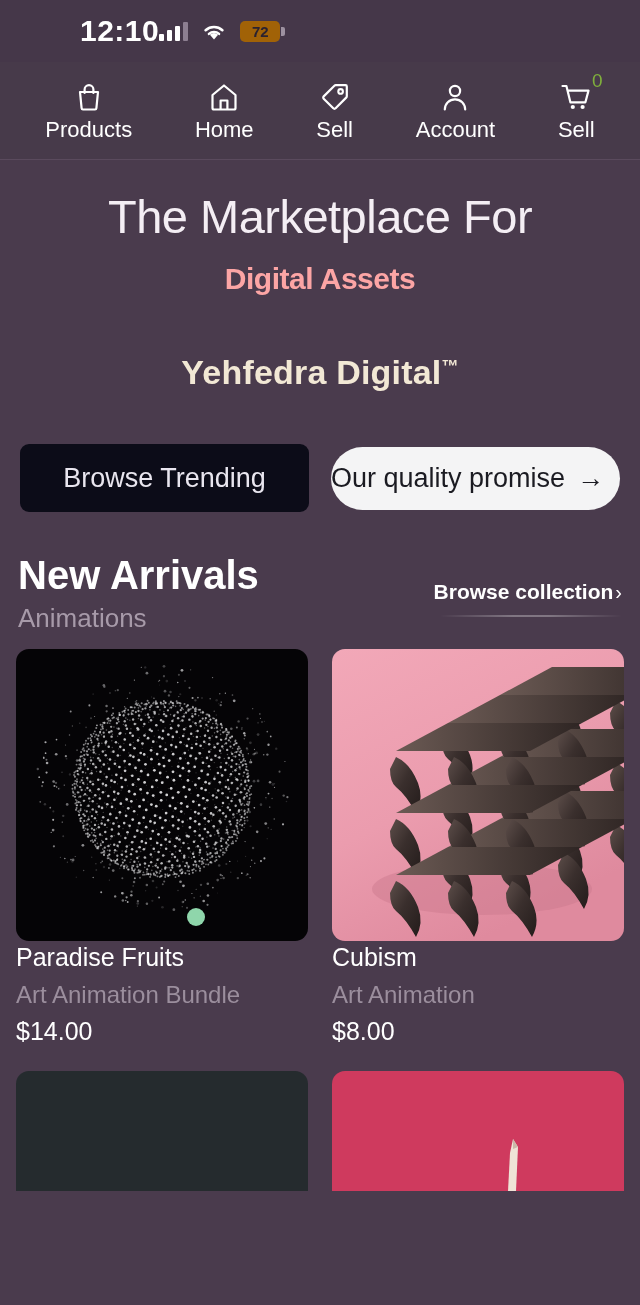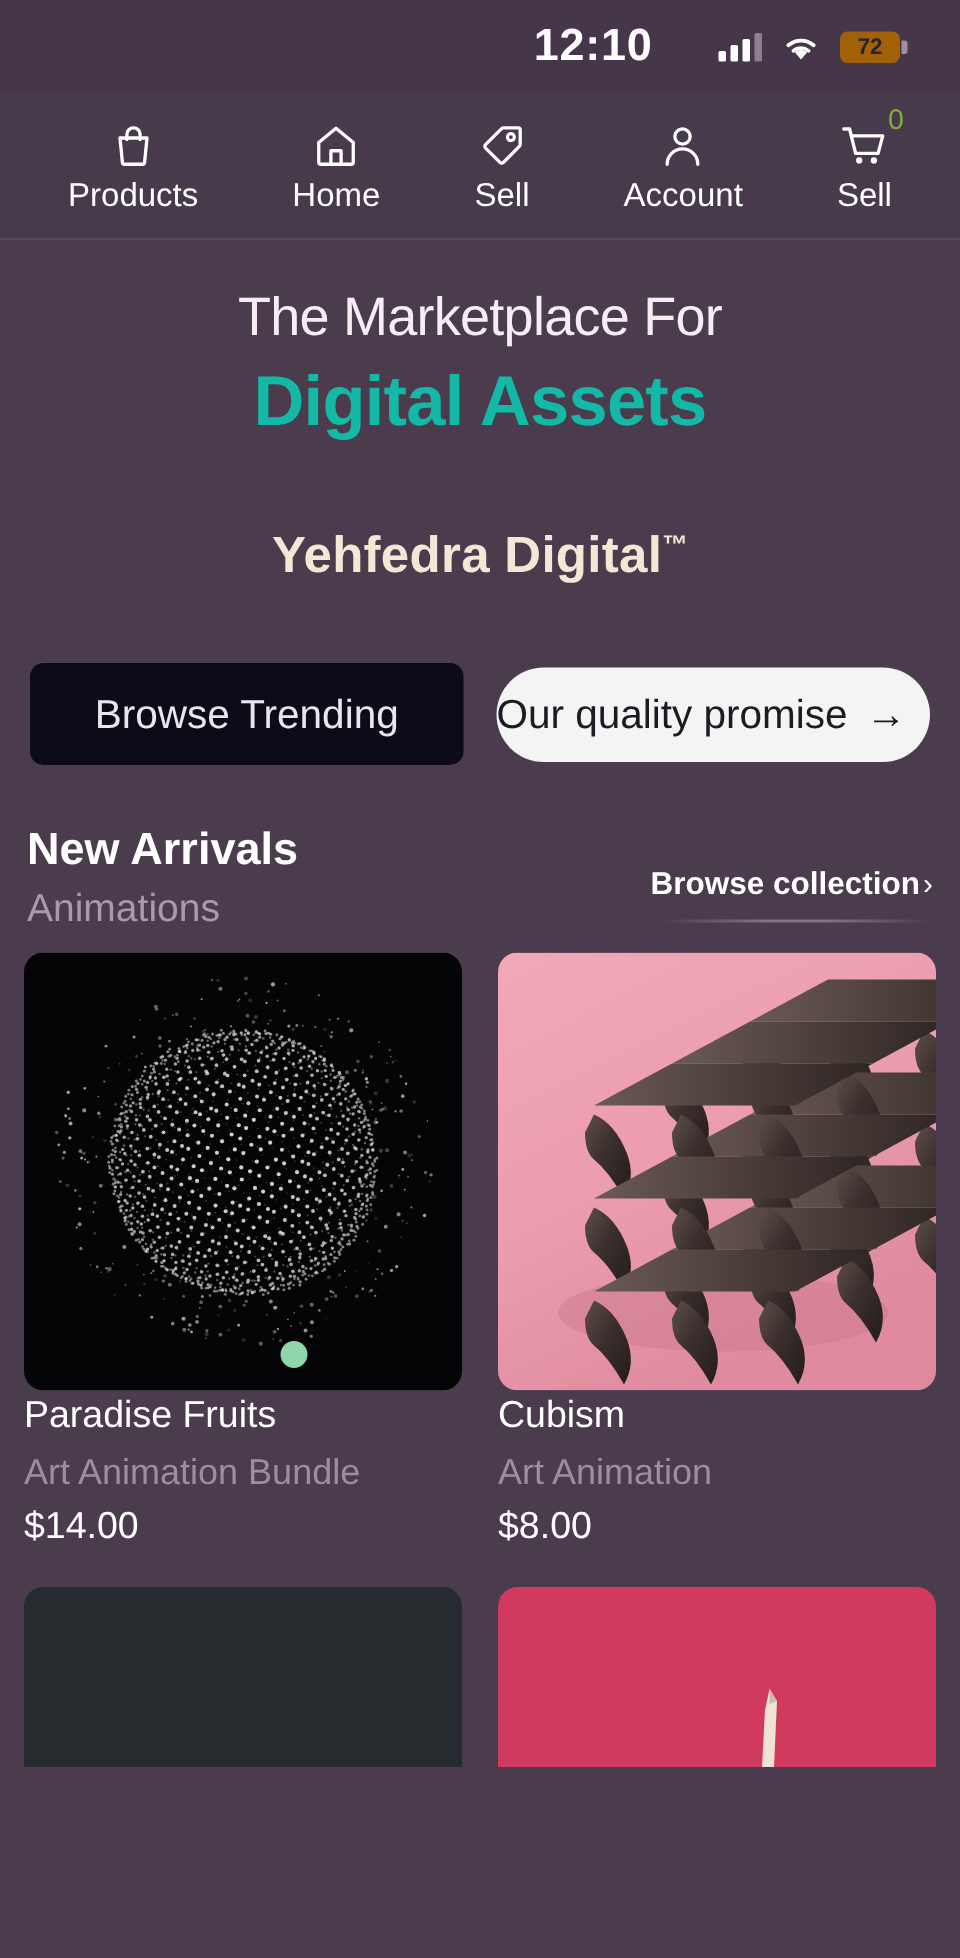--- a/index.html
+++ b/index.html
@@ -8,23 +8,22 @@
     background:#4a3b4d;
     font-family:"Liberation Sans", sans-serif;
     -webkit-font-smoothing:antialiased;
     overflow:hidden;
   }
   .phone { position:relative; width:640px; height:1305px; background:#4a3b4d; }
 
   
   .statusbar {
     height:62px; background:#453749;
-    display:flex; align-items:center; justify-content:flex-end;
-    padding:0 40px 0 60px;
-    gap:44px;
+    display:flex; align-items:center; justify-content:flex-start;
+    padding:0 40px 0 80px;
   }
   .clock { color:#ffffff; font-size:30px; font-weight:bold; letter-spacing:0.5px; }
   .status-right { display:flex; align-items:center; gap:13px; }
   .signal { display:flex; align-items:flex-end; gap:3px; height:19px; }
   .signal i { width:5px; background:#ffffff; border-radius:1px; display:block; }
   .signal i:nth-child(1){ height:7px; }
   .signal i:nth-child(2){ height:11px; }
   .signal i:nth-child(3){ height:15px; }
   .signal i:nth-child(4){ height:19px; background:#8d7f91; }
   .wifi { width:26px; height:19px; }
@@ -52,26 +51,26 @@
   .nav-icon { width:32px; height:32px; display:block; position:relative; }
   .nav-label { color:#ffffff; font-size:22px; line-height:1; }
   .cart-badge {
     position:absolute; top:-6px; right:-2px;
     color:#7fae3c; font-size:19px; font-weight:400; line-height:1;
   }
 
   
   .hero { padding:30px 20px 0; text-align:center; }
   .hero-line1 {
-    color:#f4eef4; font-size:36px; font-weight:300;
+    color:#f4eef4; font-size:47px; font-weight:300;
     letter-spacing:-0.5px; line-height:1.16;
   }
   .hero-line2 {
-    color:#14b8a6; font-size:47px; font-weight:bold;
-    letter-spacing:-0.5px; line-height:1.22; margin-top:6px;
+    color:#fca5a5; font-size:30px; font-weight:bold;
+    letter-spacing:-0.5px; line-height:1.22; margin-top:16px;
   }
   .brand {
     color:#f2e8d5; font-size:34px; font-weight:bold;
     margin-top:56px; letter-spacing:0.2px;
   }
   .brand sup { font-size:17px; vertical-align:super; font-weight:bold; }
 
   .cta-wrap { margin-top:52px; display:flex; align-items:center; gap:22px; }
   .btn-primary {
     width:340px; height:68px; background:#0c0c18; color:#e9e6ef;
@@ -84,21 +83,21 @@
     border:none; border-radius:32px; font-size:27px; font-weight:400;
     font-family:"Liberation Sans", sans-serif; cursor:pointer;
     display:flex; align-items:center; justify-content:flex-start; gap:12px;
   }
 
   
   .section-head {
     margin-top:40px; padding:0 18px;
     display:flex; align-items:flex-start; justify-content:space-between;
   }
-  .sec-title { color:#ffffff; font-size:30px; font-weight:bold; line-height:1.15; }
+  .sec-title { color:#ffffff; font-size:40px; font-weight:bold; line-height:1.15; }
   .sec-sub { color:#a79aa9; font-size:26px; font-weight:400; margin-top:6px; line-height:1.1; }
   .browse-link { margin-top:28px; text-align:right; cursor:pointer; }
   .browse-text { color:#ffffff; font-size:21px; font-weight:bold;padding-left:20px; }
   .browse-text .chev { font-weight:400; font-size:20px; margin-left:2px; }
   .browse-underline {
     height:2px; margin-top:11px; width:182px; margin-left:auto;
     background:linear-gradient(90deg,rgba(255,255,255,0) 0%,rgba(255,255,255,0.30) 40%,rgba(255,255,255,0.30) 60%,rgba(255,255,255,0) 100%);
   }
 
   

